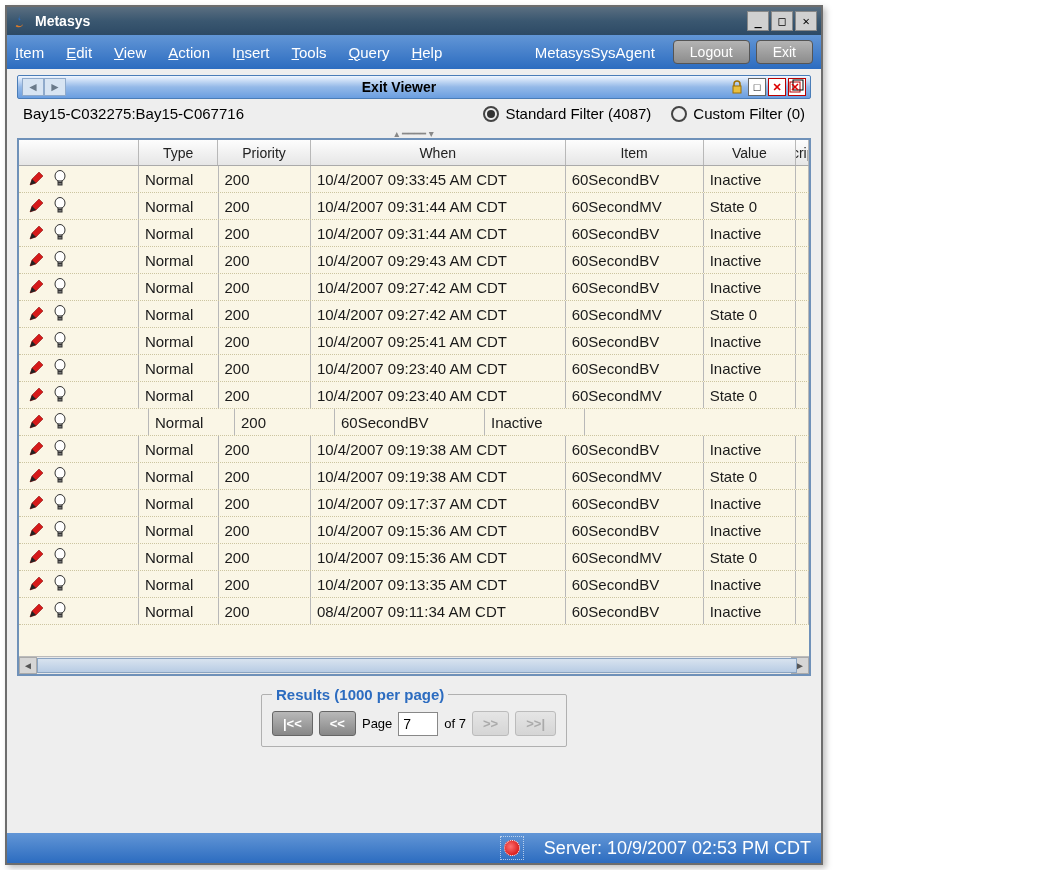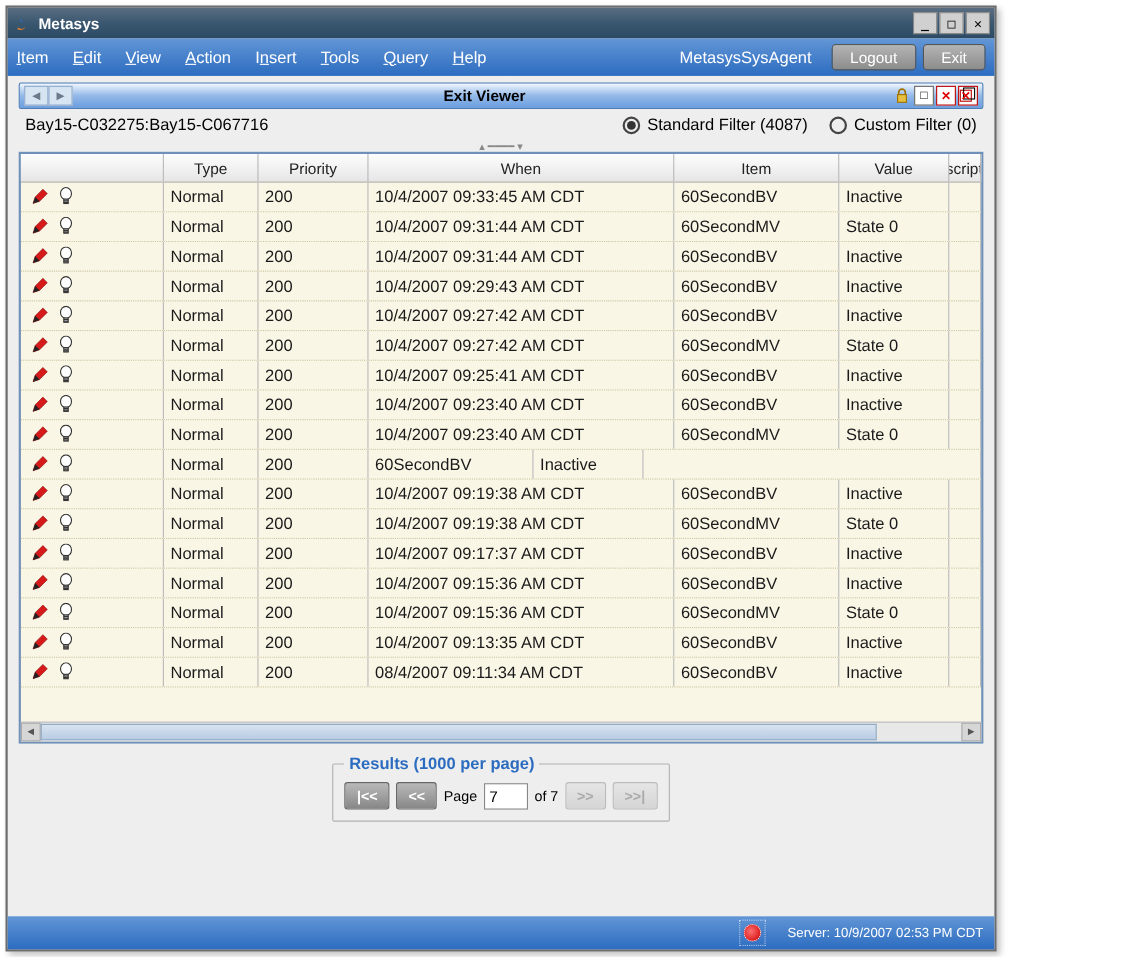--- a/index.html
+++ b/index.html
@@ -4,21 +4,21 @@
 <style>
   * { box-sizing: border-box; }
   body {
     margin: 0;
     font-family: Arial, sans-serif;
     font-size: 13px;
     background: #fff;
     padding: 5px;
   }
   .window {
-    width: 901px;
+    width: 818px;
     height: 860px;
     border: 2px solid #6d6d6d;
     background: #eeeeee;
     display: flex;
     flex-direction: column;
     box-shadow: 3px 3px 6px rgba(0,0,0,0.25);
   }
   .titlebar {
     background: linear-gradient(180deg, #5a6e80 0%, #3a5770 50%, #2d4a65 100%);
     height: 28px;
@@ -189,21 +189,21 @@
   }
   .group .page-input {
     width:40px; height:24px; border:1px solid #888; text-align:left; padding:0 4px; font-size:14px;
   }
   .group .inline { display:flex; align-items:center; gap:6px; }
 
   .statusbar {
     height: 30px;
     background: linear-gradient(180deg, #6296d6 0%, #2c6cc0 100%);
     color:#fff; display:flex; align-items:center; justify-content:flex-end;
-    padding: 0 10px; font-size:12px; gap:20px;
+    padding: 0 10px; font-size:18px; gap:20px;
   }
   .statusbar .rec-icon {
     width:16px; height:16px; border-radius:50%;
     background: radial-gradient(circle at 40% 40%, #ff7070, #cc0000);
     border:1px dotted #fff;
     box-shadow:0 0 0 2px rgba(255,255,255,0.0);
   }
   .statusbar .rec-wrap{ border:1px dotted rgba(255,255,255,0.6); padding:3px; display:flex;}
 </style>
 </head>

